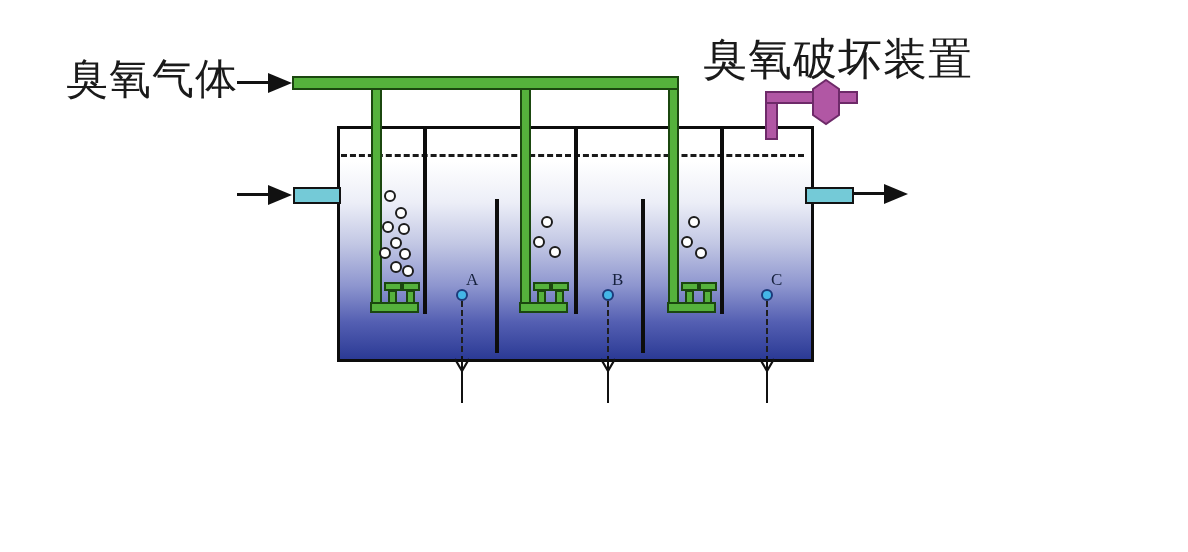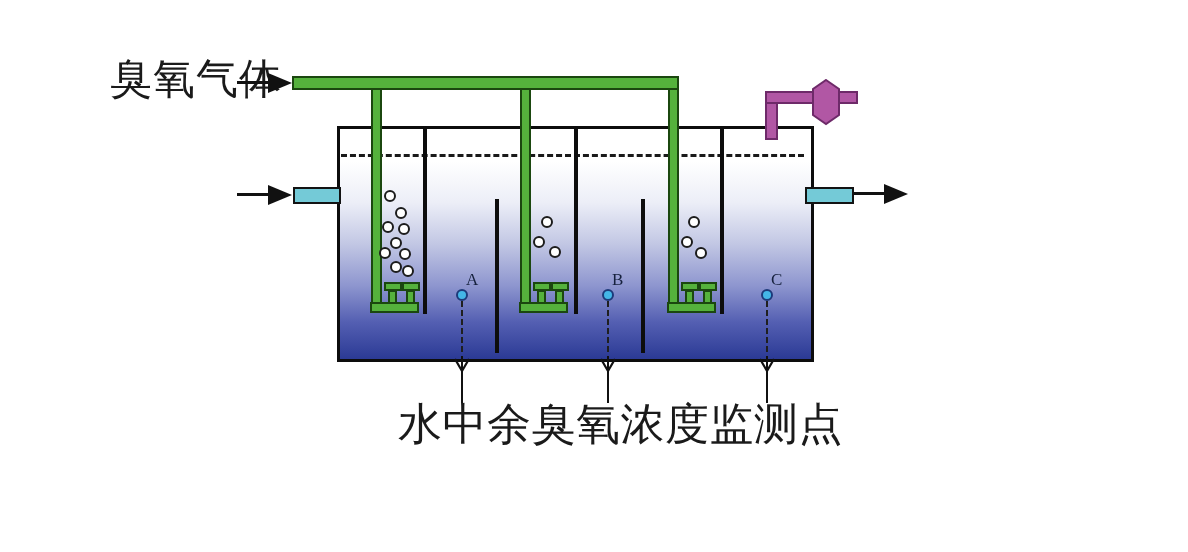--- a/index.html
+++ b/index.html
@@ -45,21 +45,21 @@
     position:absolute;left:278px;top:474px;display:flex;gap:47px;
     font-family:"Liberation Sans",sans-serif;font-weight:900;font-size:46px;
     line-height:1;color:#0b0b0b;white-space:nowrap;
   }
 </style>
 </head>
 <body>
 
 <div class="stage" style="--green: #55b23c; --green-dark: #1b470f; --cyan: #74cad7; --purple: #b157a4; --purple-dark: #6e2a69; --deep: #2b3a95; --dot: #44b6e7; --dot-dark: #1d3a7a;">
 
-  <div class="cjk-label" style="left:66px;top:58px;margin-left:44px;">臭氧气体</div>
+  <div class="cjk-label" style="left:66px;top:58px;">臭氧气体</div>
   <div class="shaft" style="left:237px;top:81px;width:35px;"></div>
   <div class="ahead" style="left:268px;top:73px;"></div>
 
   <div class="shaft" style="left:237px;top:193px;width:35px;"></div>
   <div class="ahead" style="left:268px;top:185px;"></div>
 
   <div class="tank"></div>
   <div class="waterline"></div>
   <div id="tank-internals" class="abs" style="left:0;top:0;width:1188px;height:552px;">
       <div class="baffle" style="left: 423px; top: 129px; height: 185px;"></div>
@@ -128,16 +128,16 @@
   <div class="shaft" style="left:854px;top:192px;width:34px;"></div>
   <div class="ahead" style="left:884px;top:184px;"></div>
 
   <div class="green" style="left:292px;top:76px;width:387px;height:14px;"></div>
 
   <div class="purple" style="left:765px;top:91px;width:13px;height:49px;"></div>
   <div class="purple" style="left:765px;top:91px;width:93px;height:13px;"></div>
   <svg class="abs" style="left:811px;top:79px;" width="30" height="47" viewBox="0 0 30 47">
     <polygon points="15,1 28,10 28,36 15,45 2,36 2,10" style="fill:var(--purple);stroke:var(--purple-dark);stroke-width:2"></polygon>
   </svg>
+  <div class="cjk-label" style="left:703px;top:38px;font-size:44px;">臭氧破坏装置</div>
 
-  <div class="cjk-label" style="left:398px;top:403px;font-size:44px;letter-spacing:0.5px;">水中余臭氧浓度监测点</div>
 
 </div>
 
 </body></html>

